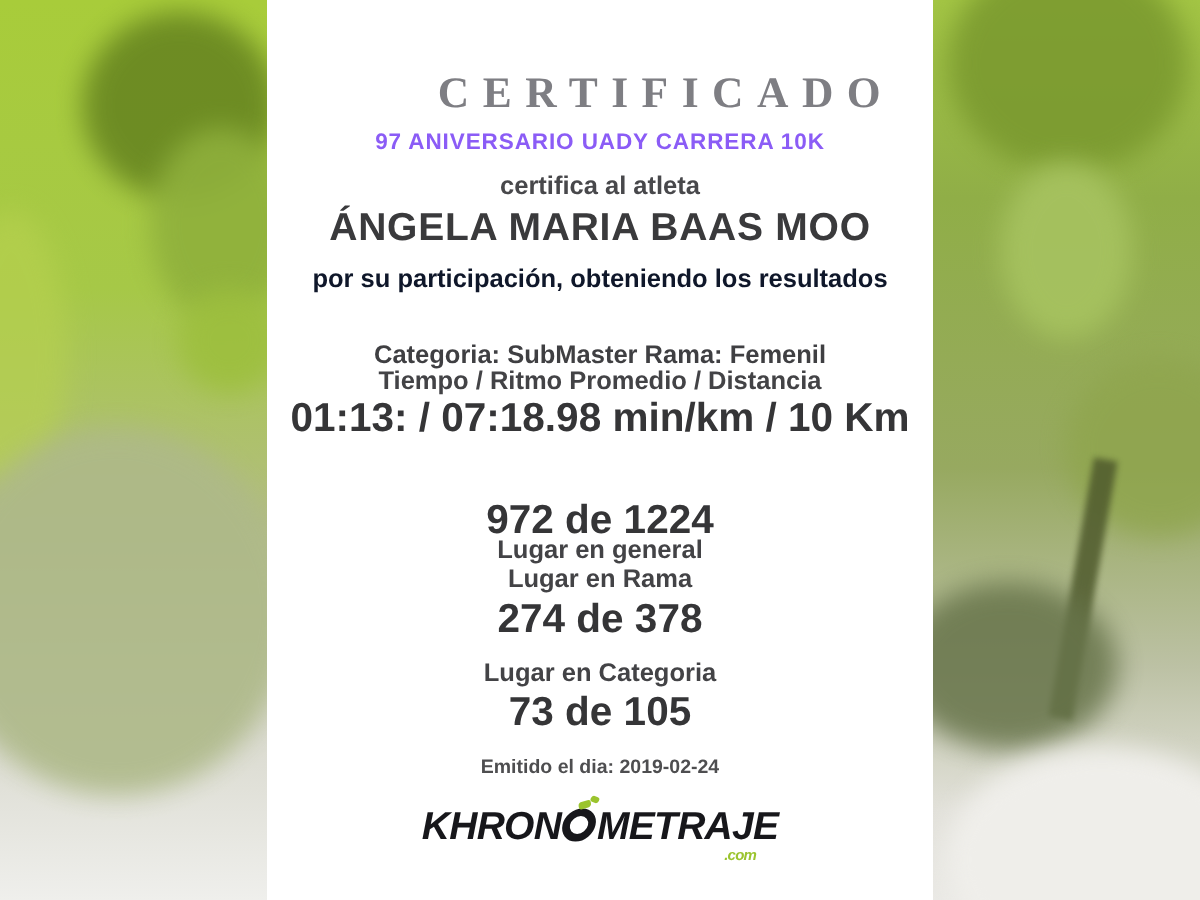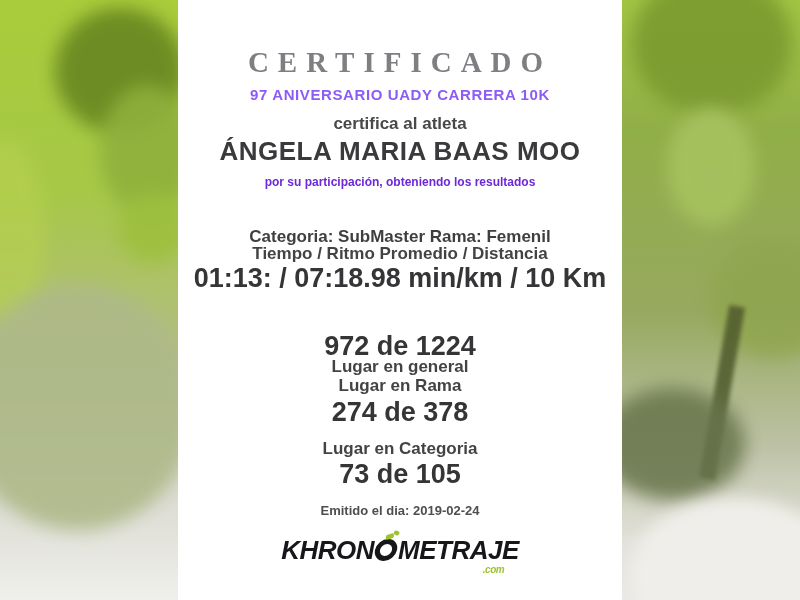--- a/index.html
+++ b/index.html
@@ -23,25 +23,25 @@
   .face-r{left:45px;top:108px;width:88px;height:118px;background:#a6c25f;opacity:.95;}
   .shoulder-r{left:88px;top:238px;width:125px;height:120px;background:#8fa54d;opacity:.8;}
   .strap-r{position:absolute;left:92px;top:305px;width:16px;height:175px;background:#4f5a2d;
     transform:rotate(10deg);filter:blur(2px);opacity:.85;}
   .bra-r{left:-22px;top:388px;width:145px;height:112px;background:#67744a;opacity:.85;}
   .shorts-r{left:8px;top:498px;width:210px;height:150px;background:#efeeea;filter:blur(8px);}
   
   .panel{position:absolute;left:178px;top:0;width:444px;height:600px;background:#ffffff;}
   .line{position:absolute;left:0;width:100%;text-align:center;white-space:nowrap;line-height:1.15;}
   .title{top:46px;font-family:"Liberation Serif",serif;font-weight:700;font-size:29px;
-    letter-spacing:9px;color:#7e7e83;}
+    letter-spacing:9px;color:#7e7e83;padding-left:44px;}
   .subtitle{top:86px;font-size:15px;font-weight:700;letter-spacing:.6px;color:#8b5cf6;}
   .intro{top:114px;font-size:17px;font-weight:700;color:#48484b;}
   .name{top:137px;font-size:26px;font-weight:700;letter-spacing:.5px;color:#3a3a3c;}
-  .participation{top:176px;font-size:12px;font-weight:700;color:#6d28d9;}
+  .participation{top:176px;font-size:17px;font-weight:700;color:#0f172a;}
   .category{top:208px;font-size:17px;font-weight:700;color:#3f3f42;margin-top:19px;}
   .results-label{top:244px;font-size:17px;font-weight:700;color:#434346;}
   .results-value{top:263px;font-size:27px;font-weight:700;color:#353537;}
   .p-label{font-size:17px;font-weight:700;color:#434346;}
   .p-value{font-size:27px;font-weight:700;color:#353537;}
   .pl0{top:309px;margin-top:48px;} .pv0{top:331px;}
   .pl1{top:376px;} .pv1{top:397px;}
   .pl2{top:439px;text-align:center;} .pv2{top:459px;}
   .issued{top:504px;font-size:13px;font-weight:700;color:#4e4e50;}
   

